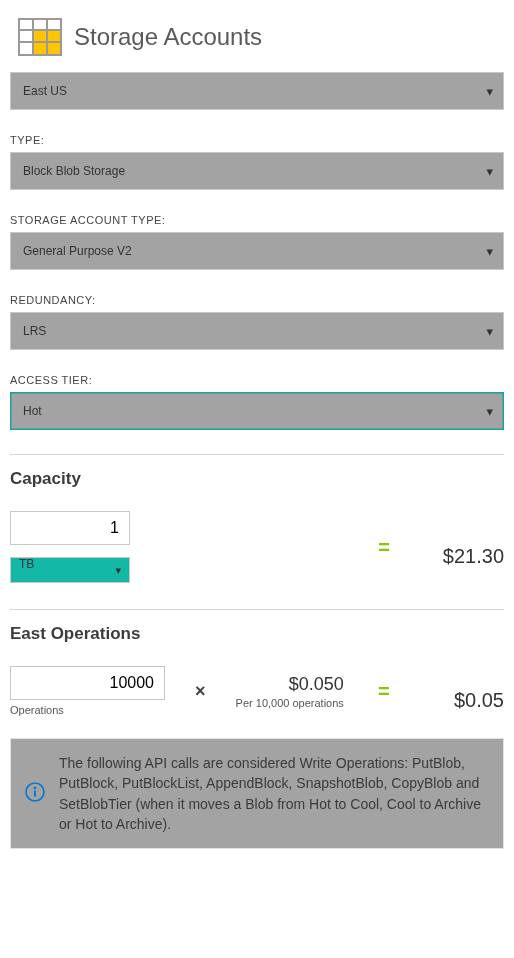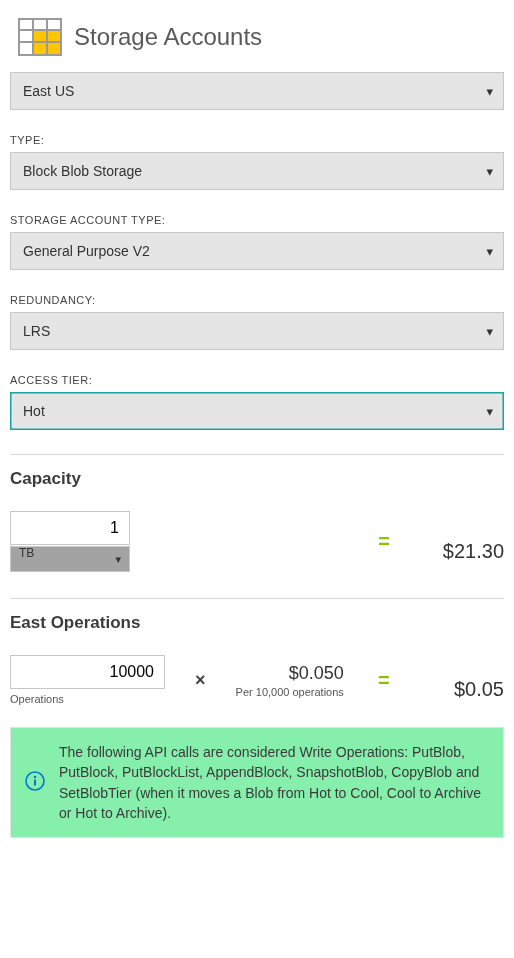--- a/index.html
+++ b/index.html
@@ -30,23 +30,23 @@
     font-size: 11px;
     letter-spacing: 0.5px;
     color: #444;
     margin-bottom: 6px;
     text-transform: uppercase;
   }
   .select {
     width: 100%;
     height: 38px;
     border: 1px solid #c7c7c7;
-    background: #e5e5e5;
+    background: #a3a3a3;
     padding: 0 30px 0 12px;
-    font-size: 14px;
+    font-size: 12px;
     color: #333;
     position: relative;
     display: flex;
     align-items: center;
     cursor: pointer;
   }
   .select.focused {
     border: 1px solid #1ba1a0;
     box-shadow: 0 0 0 0.5px #1ba1a0 inset;
   }
@@ -82,25 +82,25 @@
   .cap-left { width: 120px; }
   .num-input {
     width: 100%;
     height: 34px;
     border: 1px solid #c7c7c7;
     text-align: right;
     padding: 0 10px;
     font-size: 16px;
   }
   .unit-select {
-    margin-top: 1px;
+    margin-top: 12px;
     width: 100%;
     height: 26px;
     border: 1px solid #c7c7c7;
-    background: #a3a3a3;
+    background: #14b8a6;
     font-size: 12px;
     padding: 0 22px 12px 8px;
     display: flex;
     align-items: center;
     position: relative;
     cursor: pointer;
   }
   .unit-select::after {
     content: "▾";
     position: absolute;
@@ -155,21 +155,21 @@
     color: #444;
     font-weight: 600;
   }
   .ratecol { text-align: right; flex: 0 0 auto; }
   .rate-price { font-size: 18px; color: #333; }
   .rate-sub { font-size: 11px; color: #555; margin-top:2px; }
 
   .info-box {
     margin-top: 22px;
     border: 1px solid #e2e2e2;
-    background: #86efac;
+    background: #a3a3a3;
     padding: 14px 18px 14px 14px;
     display: flex;
     gap: 14px;
     align-items: center;
   }
   .info-icon {
     flex: 0 0 auto;
     color: #0078d4;
   }
   .info-text {

